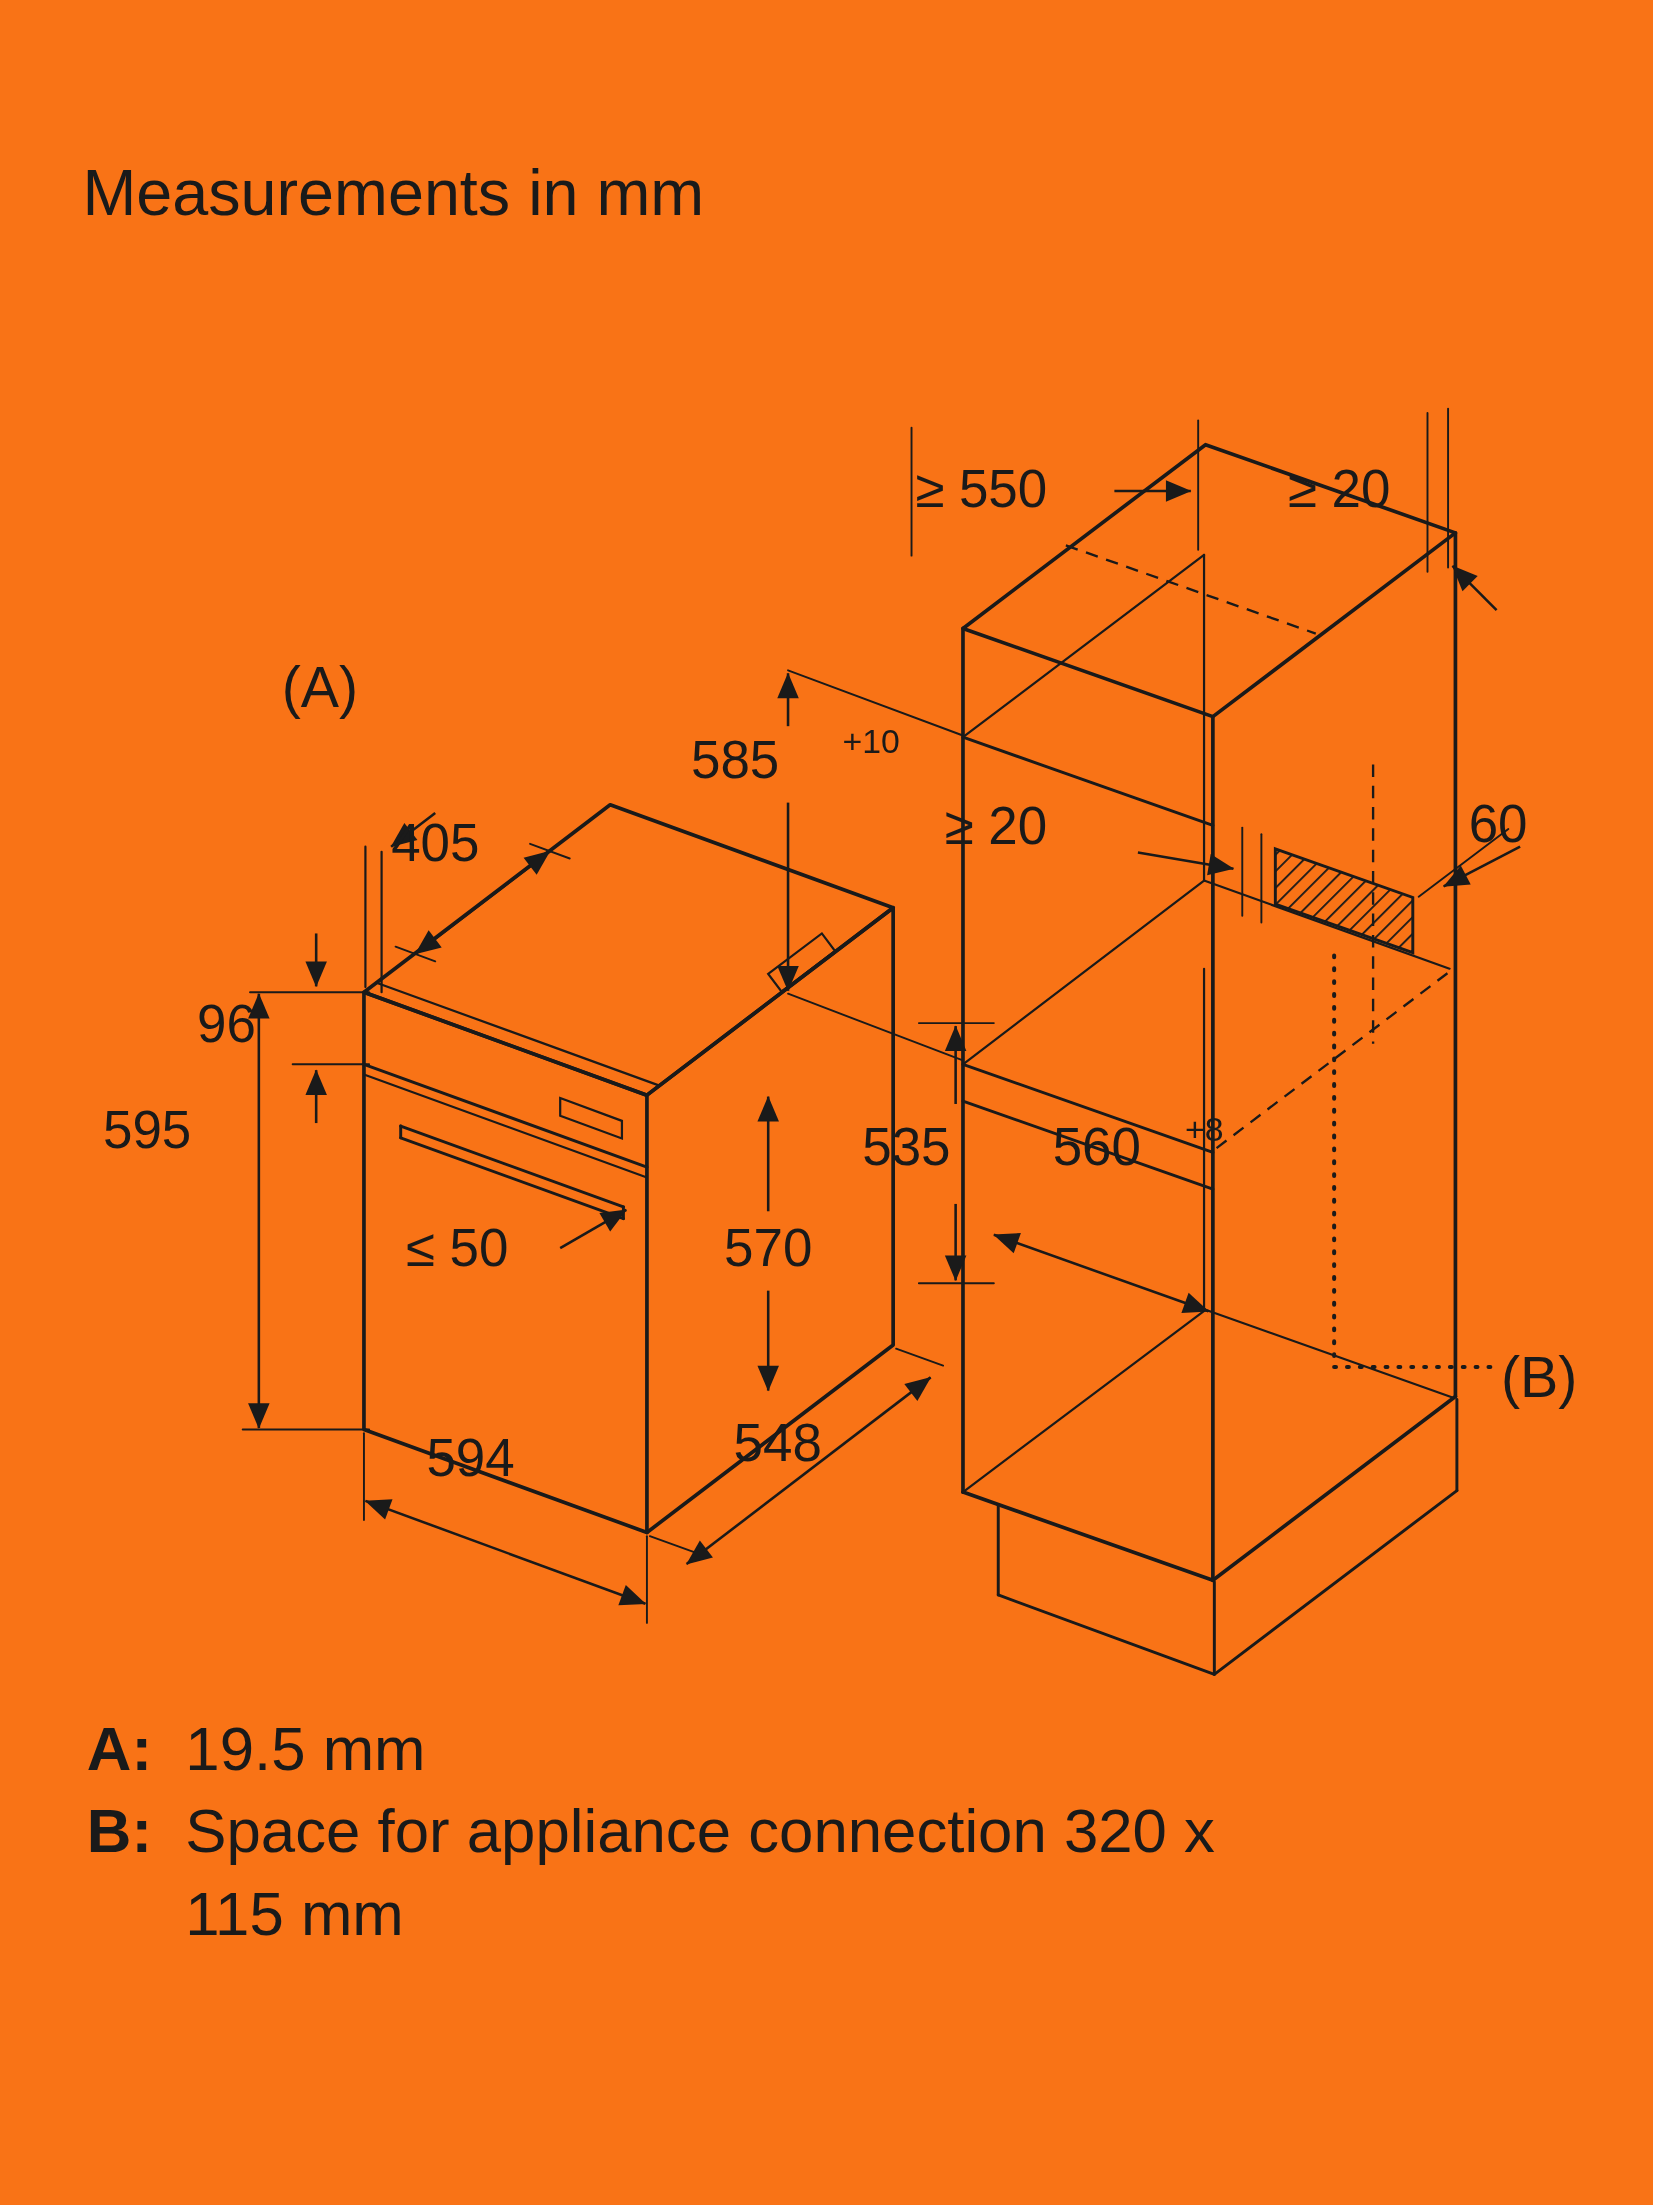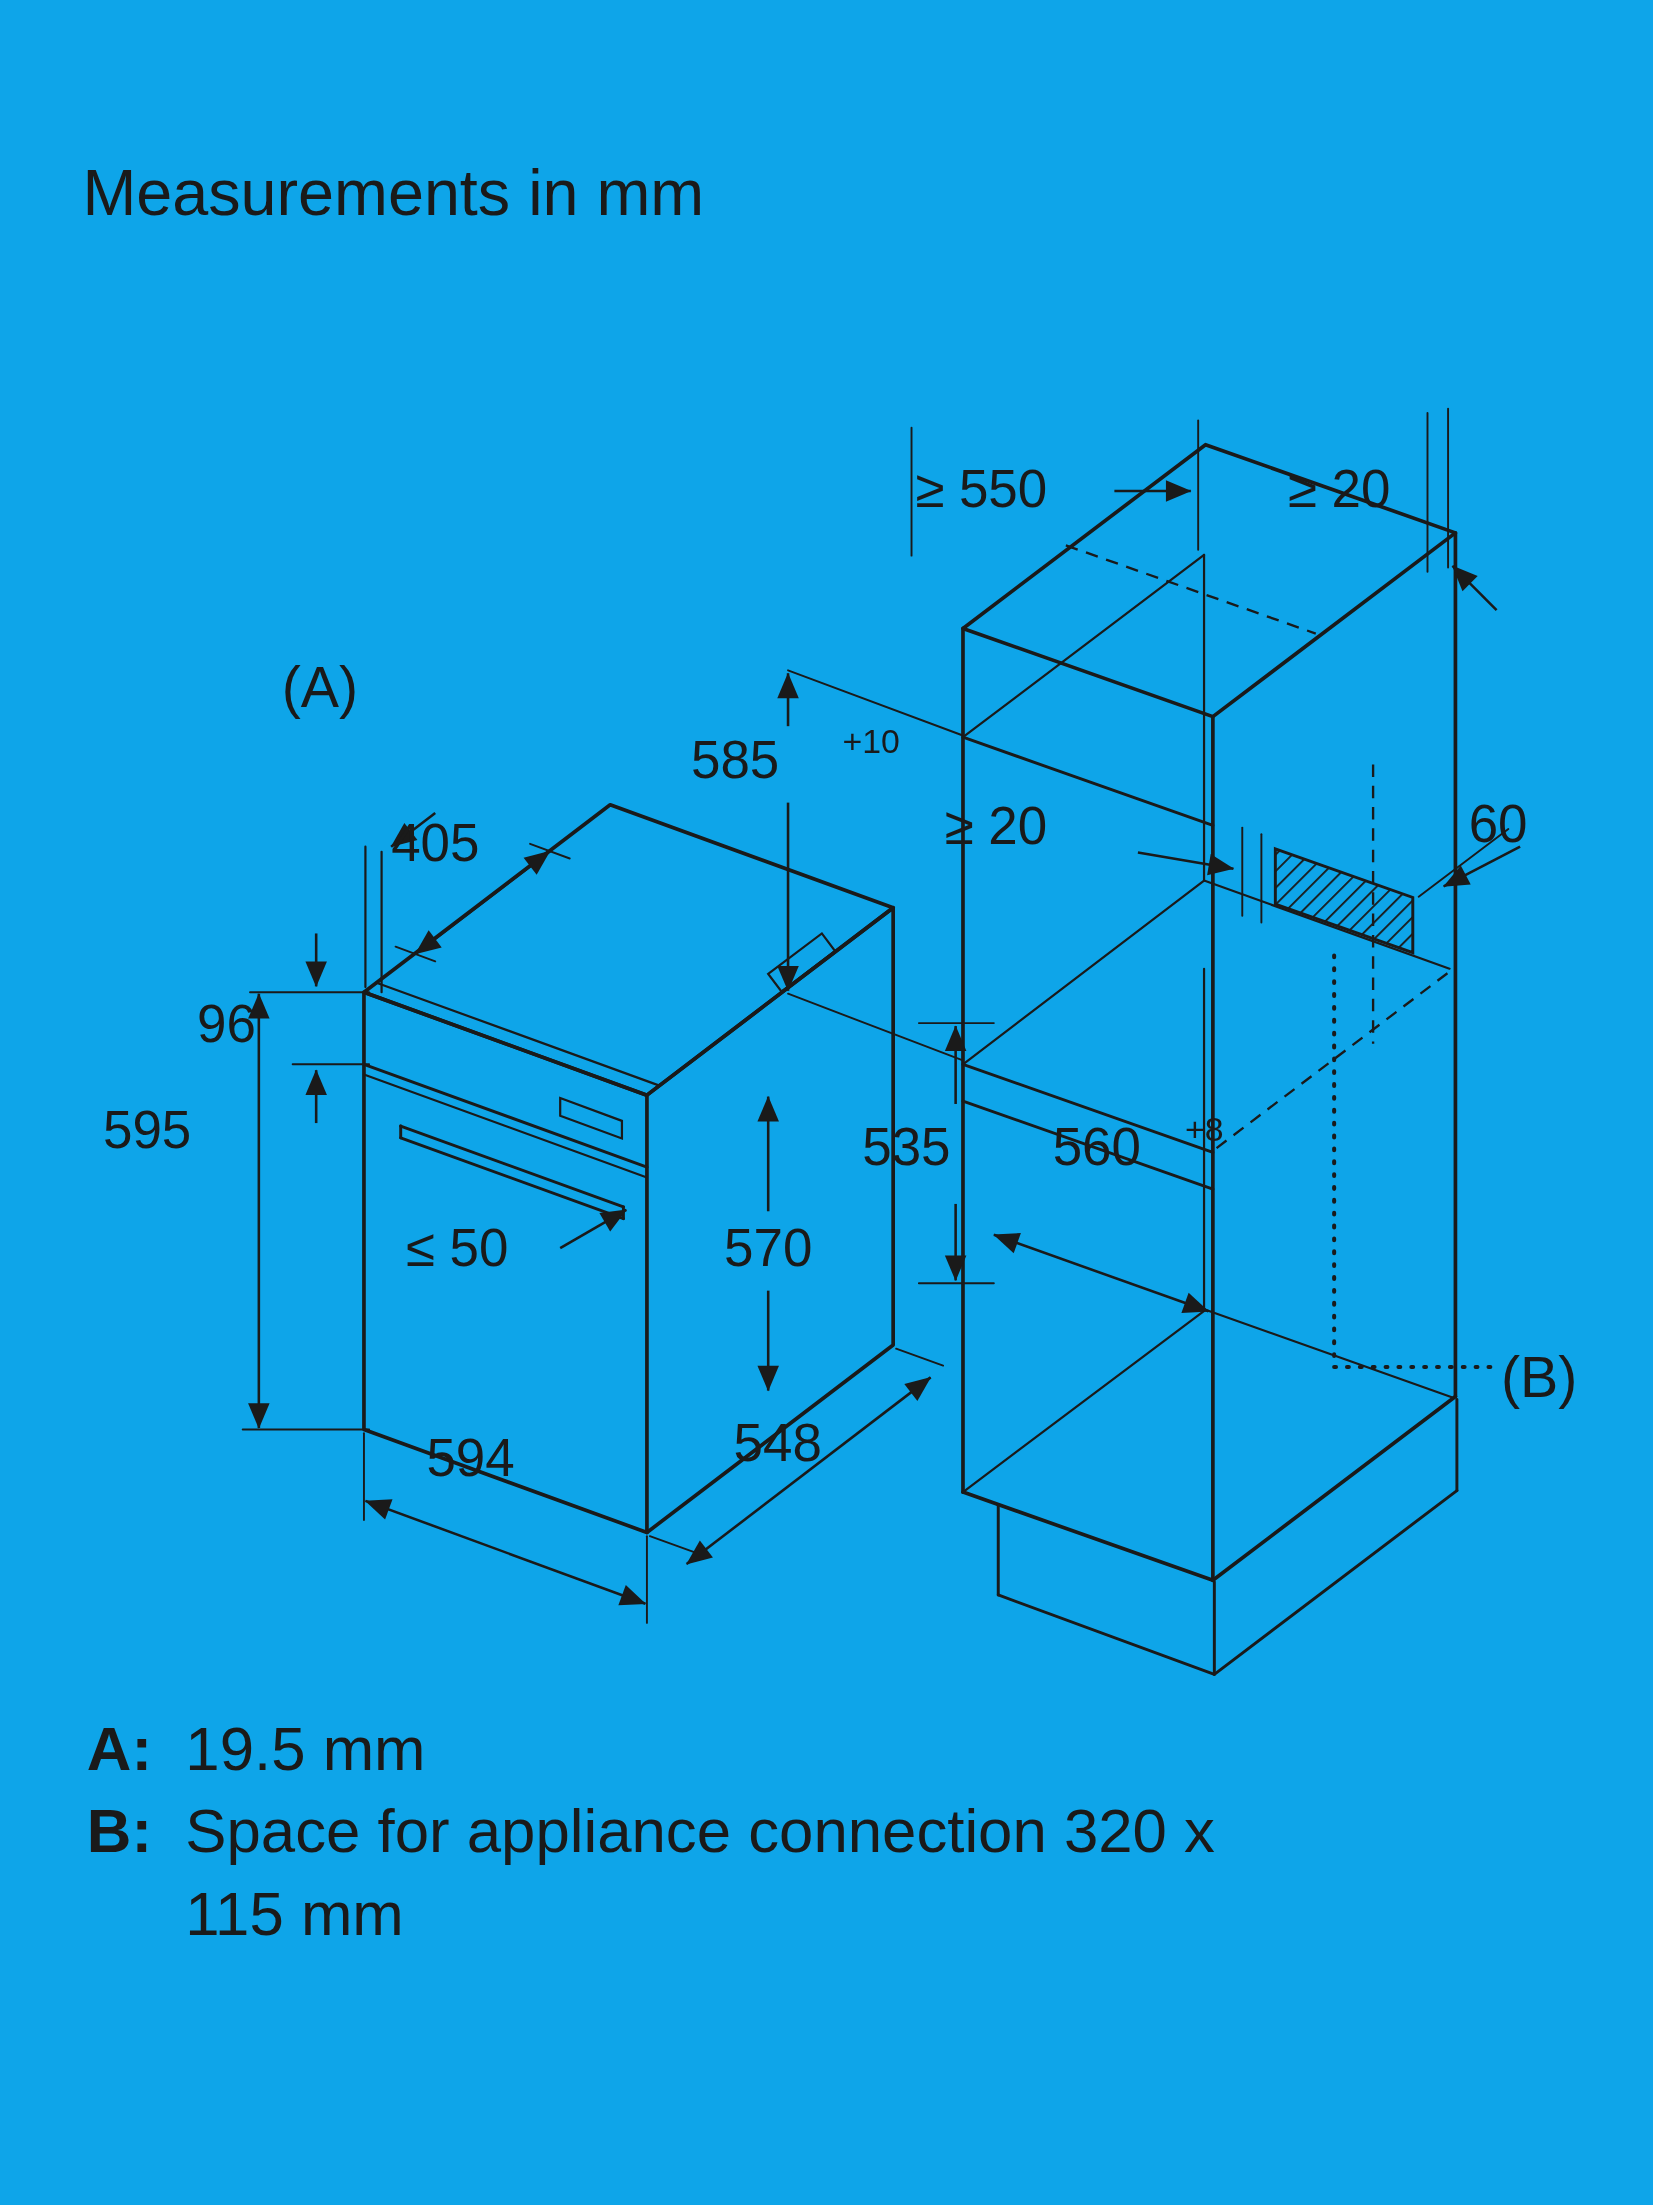--- a/index.html
+++ b/index.html
@@ -1,20 +1,20 @@
 <!DOCTYPE html>
 <html style="font-size:11.8px"><head>
 <meta charset="utf-8">
 <style>
   html, body { margin: 0; padding: 0; background: #ffffff; }
   .page {
     position: relative;
     width: 1654px;
     height: 2205px;
-    background: #0ea5e9;
+    background: #f97316;
     overflow: hidden;
   }
   svg { display: block; }
 
   
   .outline { fill: none; stroke: #1a1a1a; stroke-width: 5; stroke-linejoin: round; stroke-linecap: round; }
   .line4   { fill: none; stroke: #1a1a1a; stroke-width: 4; stroke-linecap: round; }
   .thin    { fill: none; stroke: #1a1a1a; stroke-width: 3; stroke-linecap: round; }
   .ext     { fill: none; stroke: #1a1a1a; stroke-width: 2.6; stroke-linecap: round; }
   .dim     { fill: none; stroke: #1a1a1a; stroke-width: 3.5; stroke-linecap: butt; }

